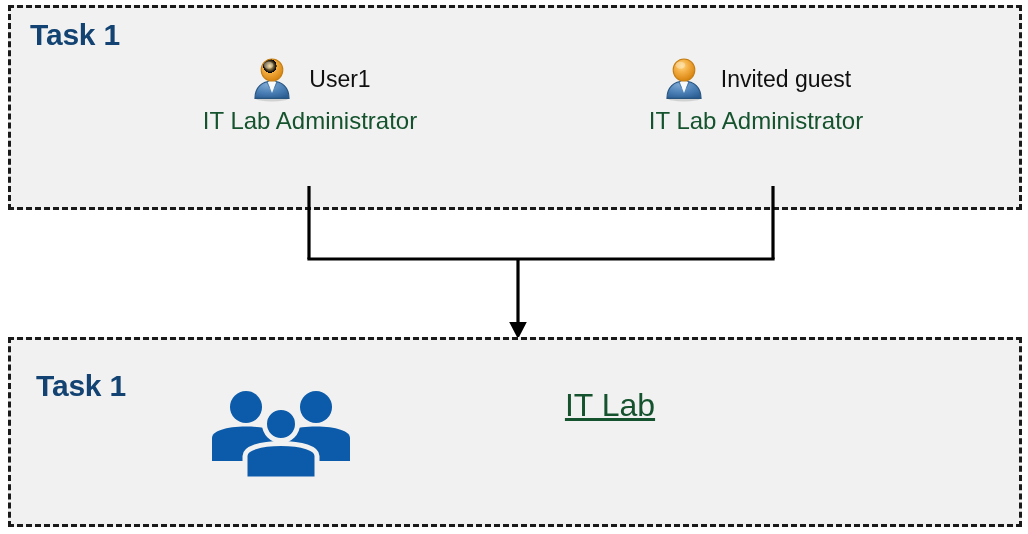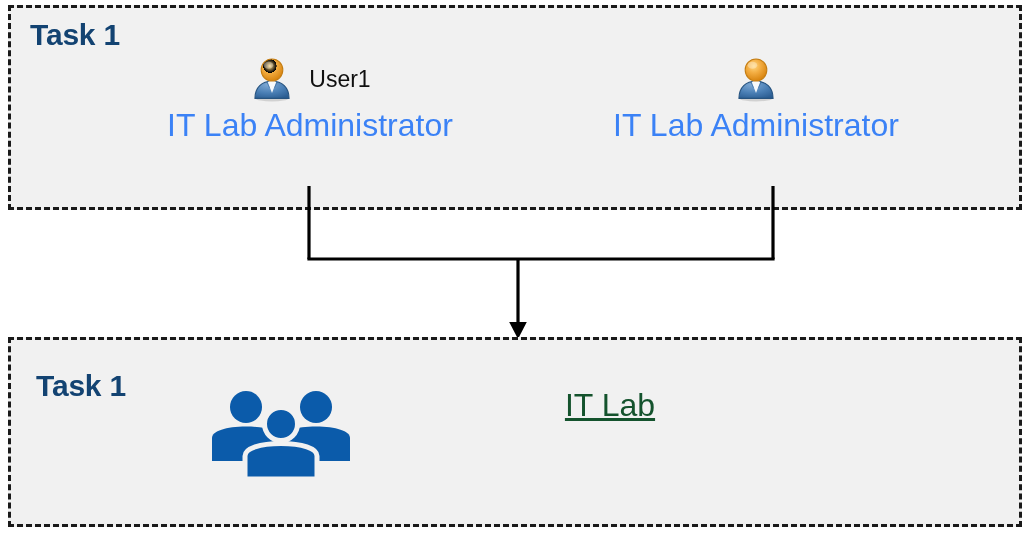--- a/index.html
+++ b/index.html
@@ -58,24 +58,24 @@
     justify-content: center;
     gap: 14px;
     height: 48px;
   }
   .person-name {
     font-size: 23px;
     line-height: 1;
     color: #0f0f0f;
   }
   .person-role {
-    font-size: 32px;
+    font-size: 24px;
     line-height: 1.18;
     margin-top: 4px;
-    color: #3b82f6;
+    color: #14532d;
   }
 
   .user-icon { width: 46px; height: 46px; display: block; flex: none; }
 
   
   #group-icon-wrap {
     position: absolute;
     left: 211px;
     top: 388px;
     width: 140px;
@@ -163,20 +163,21 @@
           </defs>
           <ellipse cx="24" cy="44.3" rx="17" ry="3.1" fill="#000000" opacity="0.13"></ellipse>
           <path d="M6.2 44.2 C6.2 32.5 13.6 26.4 24 26.4 C34.4 26.4 41.8 32.5 41.8 44.2 Z" fill="url(#bodyGrad2)" stroke="#27537f" stroke-width="1.1"></path>
           <path d="M19.6 27.2 L24 38.6 L28.4 27.2 L24 24.8 Z" fill="#fdfdfd" opacity="0.96"></path>
           <path d="M18.6 27.0 L21.4 33.2" stroke="#2d5e92" stroke-width="1" fill="none" opacity="0.55"></path>
           <path d="M29.4 27.0 L26.6 33.2" stroke="#2d5e92" stroke-width="1" fill="none" opacity="0.55"></path>
           <ellipse cx="24" cy="14.6" rx="11.3" ry="11.5" fill="url(#headGrad2)" stroke="#c47d12" stroke-width="1.1"></ellipse>
           <ellipse cx="20.3" cy="9.6" rx="5.0" ry="3.6" fill="#ffffff" opacity="0.32"></ellipse>
         </svg>
       </span>
+      <span class="person-name">Invited guest</span>
     </div>
     <div class="person-role">IT Lab Administrator</div>
   </div>
 
   <svg id="connector" viewBox="0 0 1028 534" aria-hidden="true">
     <g stroke="#000000" stroke-width="3.2" fill="none" stroke-linecap="butt">
       <line x1="309" y1="186" x2="309" y2="259"></line>
       <line x1="773" y1="186" x2="773" y2="259"></line>
       <line x1="307.4" y1="259" x2="774.6" y2="259"></line>
       <line x1="518" y1="259" x2="518" y2="326"></line>

